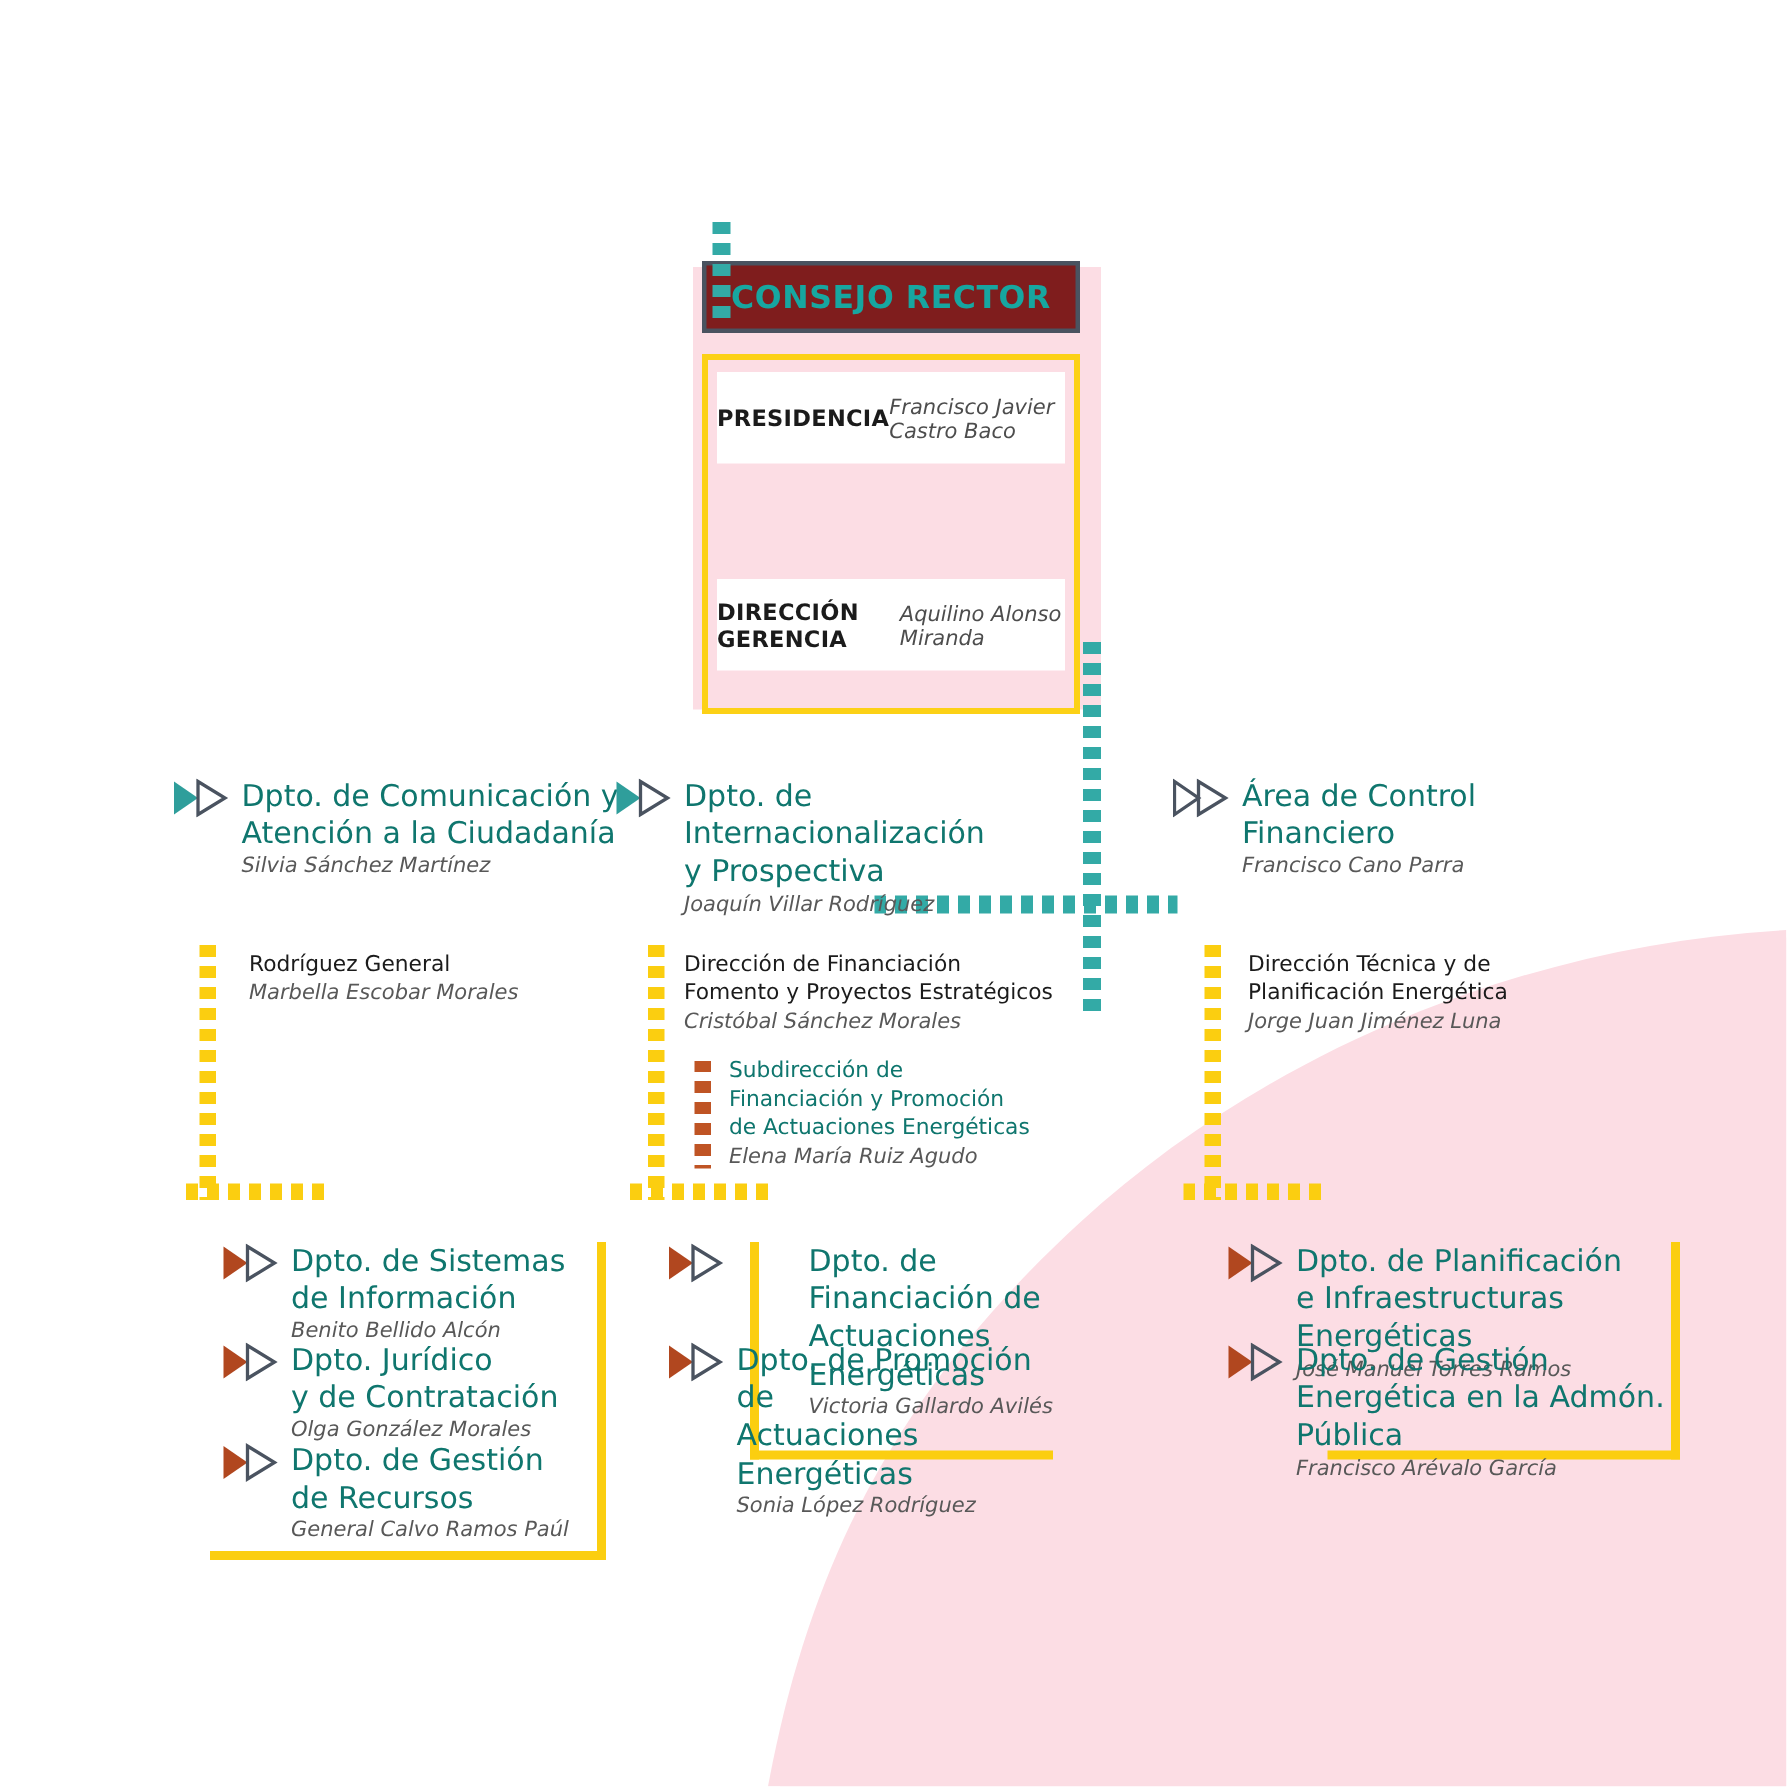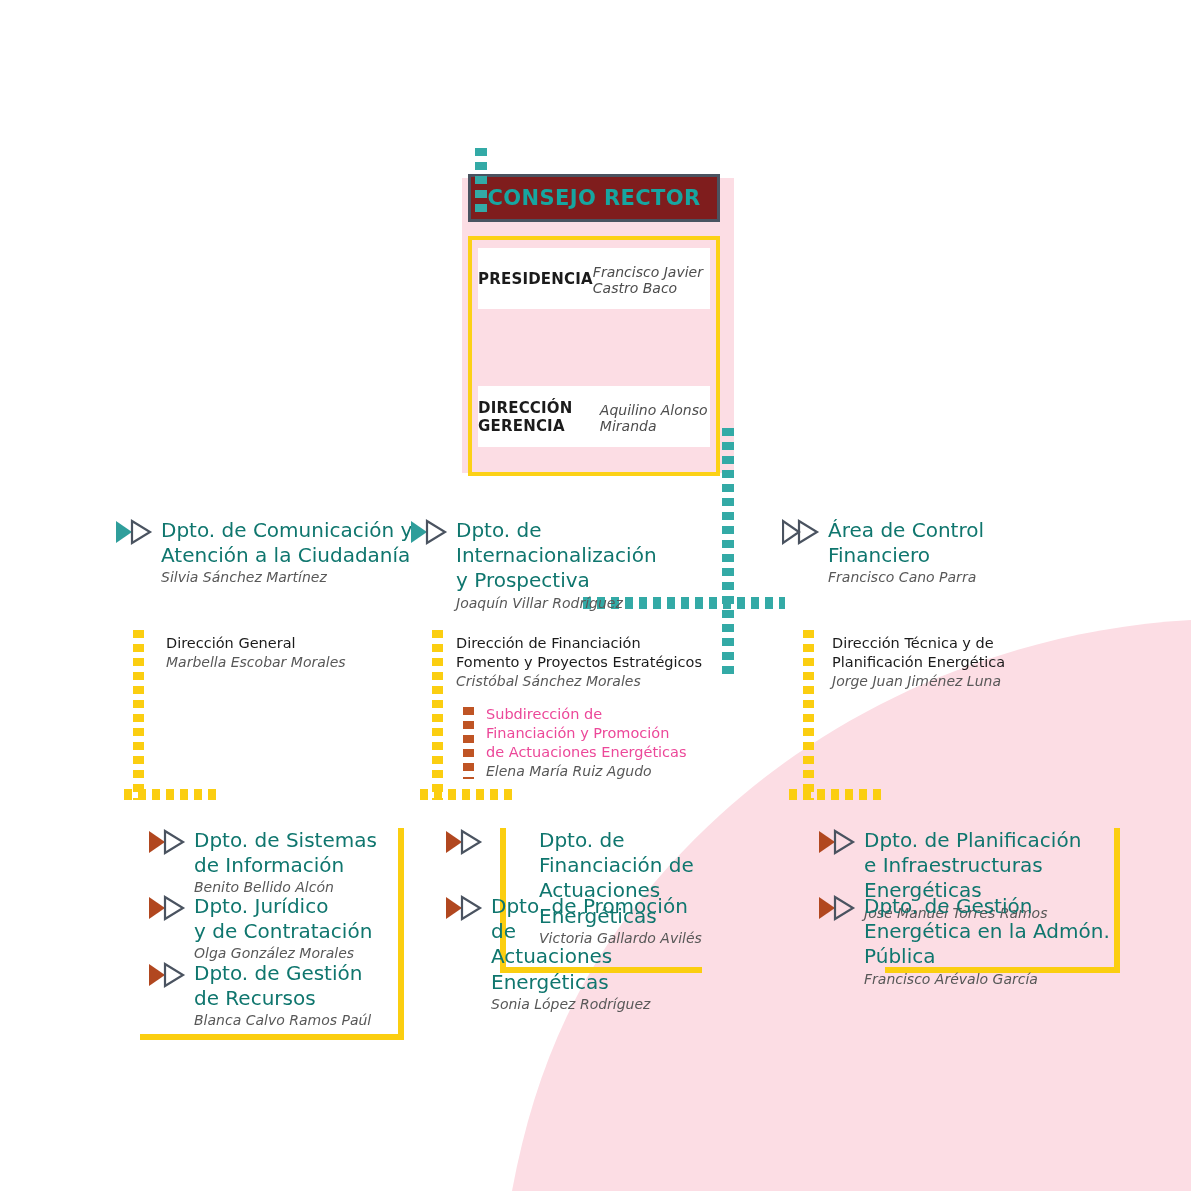--- a/index.html
+++ b/index.html
@@ -184,21 +184,21 @@
     color: #585858;
     line-height: 1.3;
   }
 
   .subblock {
     position: absolute;
     z-index: 8;
   }
   .subblock .title {
     font-size: 14.5px;
-    color: #ec4899;
+    color: #0f766e;
     line-height: 1.3;
     white-space: pre-line;
   }
   .subblock .person {
     font-size: 14px;
     font-style: italic;
     color: #585858;
     line-height: 1.3;
   }
 
@@ -283,21 +283,21 @@
     <div class="txt">
       <div class="title">Dpto. de Internacionalización
  y Prospectiva</div>
       <div class="person">Joaquín Villar Rodríguez</div>
     </div>
   </div>
 
   <div class="dash-v c-yellow" style="position:absolute;left:133px;top:630px;width:11px;height:170px;z-index:2;"></div>
   <div class="dash-h c-yellow" style="position:absolute;left:124px;top:789px;width:96px;height:11px;z-index:2;"></div>
   <div class="dirblock" style="left:166px; top:634px; width:250px;">
-    <div class="title">Dirección General</div>
+    <div class="title">Rodríguez General</div>
     <div class="person">Marbella Escobar Morales</div>
   </div>
 
   <div class="dash-v c-yellow" style="position:absolute;left:432px;top:630px;width:11px;height:170px;z-index:2;"></div>
   <div class="dash-h c-yellow" style="position:absolute;left:420px;top:789px;width:96px;height:11px;z-index:2;"></div>
   <div class="dirblock" style="left:456px; top:634px; width:270px;">
     <div class="title">Dirección de Financiación
 Fomento y Proyectos Estratégicos</div>
     <div class="person">Cristóbal Sánchez Morales</div>
   </div>
@@ -345,21 +345,21 @@
     </div>
   </div>
   <div class="entry" style="left:148px; top:961px; width:270px;">
     <svg class="arrow" viewBox="0 0 38 26">
       <polygon points="1,2 1,24 17,13" fill="#b1471f"></polygon>
       <polygon points="17,2 17,24 35,13" fill="none" stroke="#4a5360" stroke-width="2.2"></polygon>
     </svg>
     <div class="txt">
       <div class="title">Dpto. de Gestión
 de Recursos</div>
-      <div class="person">Blanca Calvo Ramos Paúl</div>
+      <div class="person">General Calvo Ramos Paúl</div>
     </div>
   </div>
 
   <div class="entry" style="left:445px; top:828px; width:270px;gap:48px;">
     <svg class="arrow" viewBox="0 0 38 26">
       <polygon points="1,2 1,24 17,13" fill="#b1471f"></polygon>
       <polygon points="17,2 17,24 35,13" fill="none" stroke="#4a5360" stroke-width="2.2"></polygon>
     </svg>
     <div class="txt">
       <div class="title">Dpto. de Financiación de

